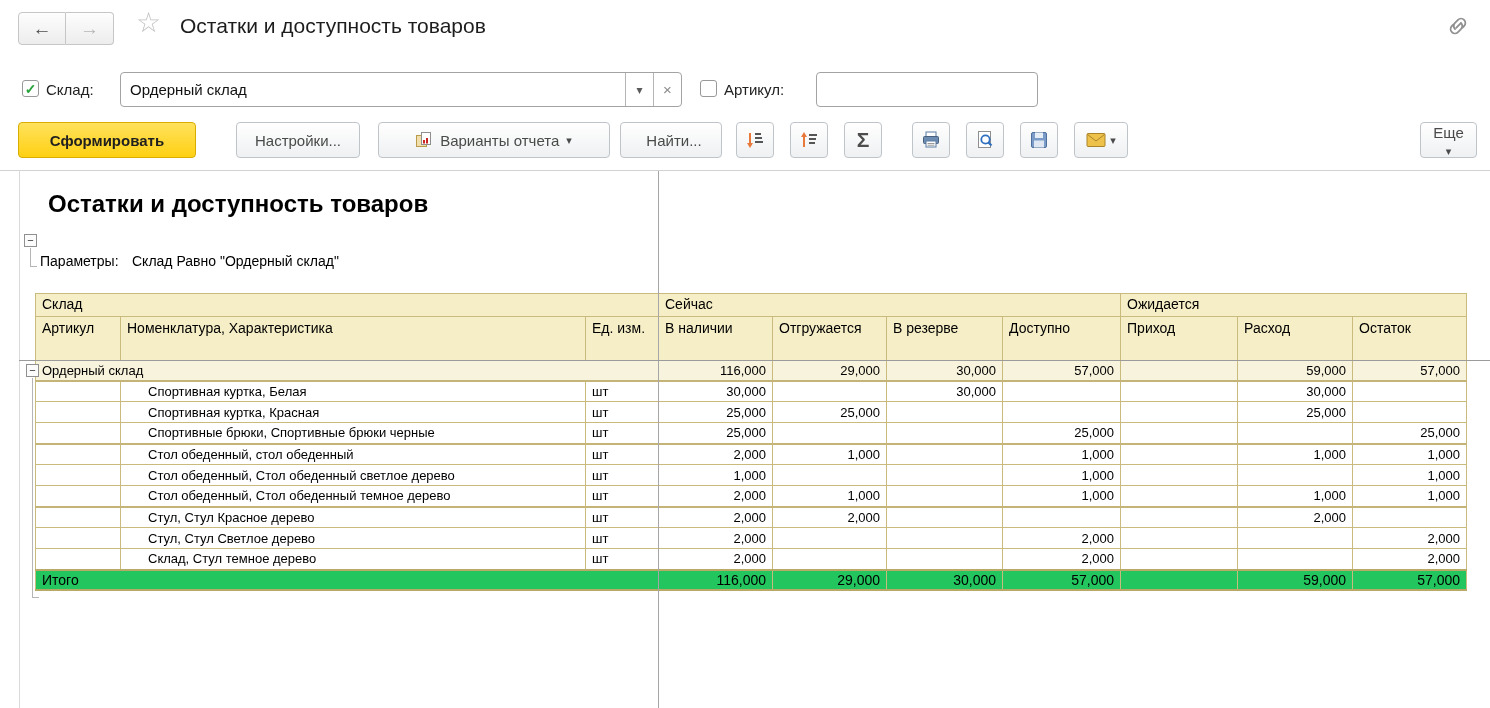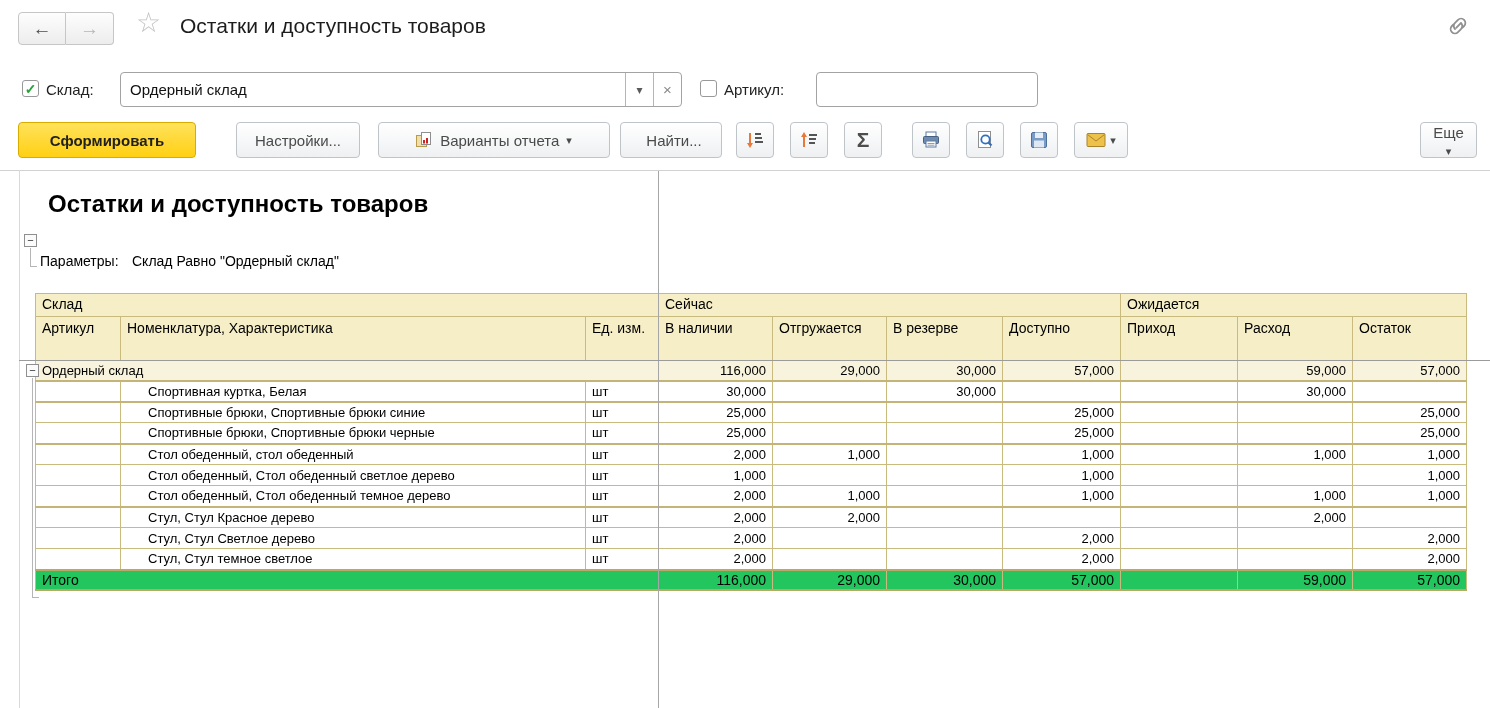--- a/index.html
+++ b/index.html
@@ -295,82 +295,82 @@
             <td class="name">Спортивная куртка, Белая</td>
             <td class="unit">шт</td>
             <td class="num">30,000</td>
             <td class="num"></td>
             <td class="num">30,000</td>
             <td class="num"></td>
             <td class="num"></td>
             <td class="num">30,000</td>
             <td class="num"></td>
           </tr>
+          <tr class="item sep-thin">
+            <td class="art"></td>
+            <td class="name">Спортивная куртка, Красная</td>
+            <td class="unit">шт</td>
+            <td class="num">25,000</td>
+            <td class="num">25,000</td>
+            <td class="num"></td>
+            <td class="num"></td>
+            <td class="num"></td>
+            <td class="num">25,000</td>
+            <td class="num"></td>
+          </tr>
+          <tr class="item sep-thin">
+            <td class="art"></td>
+            <td class="name">Спортивные брюки, Спортивные брюки черные</td>
+            <td class="unit">шт</td>
+            <td class="num">25,000</td>
+            <td class="num"></td>
+            <td class="num"></td>
+            <td class="num">25,000</td>
+            <td class="num"></td>
+            <td class="num"></td>
+            <td class="num">25,000</td>
+          </tr>
           <tr class="item sep-thick">
             <td class="art"></td>
-            <td class="name">Спортивные брюки, Спортивные брюки синие</td>
-            <td class="unit">шт</td>
-            <td class="num">25,000</td>
-            <td class="num"></td>
-            <td class="num"></td>
-            <td class="num">25,000</td>
-            <td class="num"></td>
-            <td class="num"></td>
-            <td class="num">25,000</td>
-          </tr>
-          <tr class="item sep-thin">
-            <td class="art"></td>
-            <td class="name">Спортивные брюки, Спортивные брюки черные</td>
-            <td class="unit">шт</td>
-            <td class="num">25,000</td>
-            <td class="num"></td>
-            <td class="num"></td>
-            <td class="num">25,000</td>
-            <td class="num"></td>
-            <td class="num"></td>
-            <td class="num">25,000</td>
+            <td class="name">Стол обеденный, стол обеденный</td>
+            <td class="unit">шт</td>
+            <td class="num">2,000</td>
+            <td class="num">1,000</td>
+            <td class="num"></td>
+            <td class="num">1,000</td>
+            <td class="num"></td>
+            <td class="num">1,000</td>
+            <td class="num">1,000</td>
+          </tr>
+          <tr class="item sep-thin">
+            <td class="art"></td>
+            <td class="name">Стол обеденный, Стол обеденный светлое дерево</td>
+            <td class="unit">шт</td>
+            <td class="num">1,000</td>
+            <td class="num"></td>
+            <td class="num"></td>
+            <td class="num">1,000</td>
+            <td class="num"></td>
+            <td class="num"></td>
+            <td class="num">1,000</td>
+          </tr>
+          <tr class="item sep-thin">
+            <td class="art"></td>
+            <td class="name">Стол обеденный, Стол обеденный темное дерево</td>
+            <td class="unit">шт</td>
+            <td class="num">2,000</td>
+            <td class="num">1,000</td>
+            <td class="num"></td>
+            <td class="num">1,000</td>
+            <td class="num"></td>
+            <td class="num">1,000</td>
+            <td class="num">1,000</td>
           </tr>
           <tr class="item sep-thick">
             <td class="art"></td>
-            <td class="name">Стол обеденный, стол обеденный</td>
-            <td class="unit">шт</td>
-            <td class="num">2,000</td>
-            <td class="num">1,000</td>
-            <td class="num"></td>
-            <td class="num">1,000</td>
-            <td class="num"></td>
-            <td class="num">1,000</td>
-            <td class="num">1,000</td>
-          </tr>
-          <tr class="item sep-thin">
-            <td class="art"></td>
-            <td class="name">Стол обеденный, Стол обеденный светлое дерево</td>
-            <td class="unit">шт</td>
-            <td class="num">1,000</td>
-            <td class="num"></td>
-            <td class="num"></td>
-            <td class="num">1,000</td>
-            <td class="num"></td>
-            <td class="num"></td>
-            <td class="num">1,000</td>
-          </tr>
-          <tr class="item sep-thin">
-            <td class="art"></td>
-            <td class="name">Стол обеденный, Стол обеденный темное дерево</td>
-            <td class="unit">шт</td>
-            <td class="num">2,000</td>
-            <td class="num">1,000</td>
-            <td class="num"></td>
-            <td class="num">1,000</td>
-            <td class="num"></td>
-            <td class="num">1,000</td>
-            <td class="num">1,000</td>
-          </tr>
-          <tr class="item sep-thick">
-            <td class="art"></td>
             <td class="name">Стул, Стул Красное дерево</td>
             <td class="unit">шт</td>
             <td class="num">2,000</td>
             <td class="num">2,000</td>
             <td class="num"></td>
             <td class="num"></td>
             <td class="num"></td>
             <td class="num">2,000</td>
             <td class="num"></td>
           </tr>
@@ -381,21 +381,21 @@
             <td class="num">2,000</td>
             <td class="num"></td>
             <td class="num"></td>
             <td class="num">2,000</td>
             <td class="num"></td>
             <td class="num"></td>
             <td class="num">2,000</td>
           </tr>
           <tr class="item sep-thin">
             <td class="art"></td>
-            <td class="name">Стул, Стул темное светлое</td>
+            <td class="name">Склад, Стул темное дерево</td>
             <td class="unit">шт</td>
             <td class="num">2,000</td>
             <td class="num"></td>
             <td class="num"></td>
             <td class="num">2,000</td>
             <td class="num"></td>
             <td class="num"></td>
             <td class="num">2,000</td>
           </tr>
           <tr class="total sep-none">

